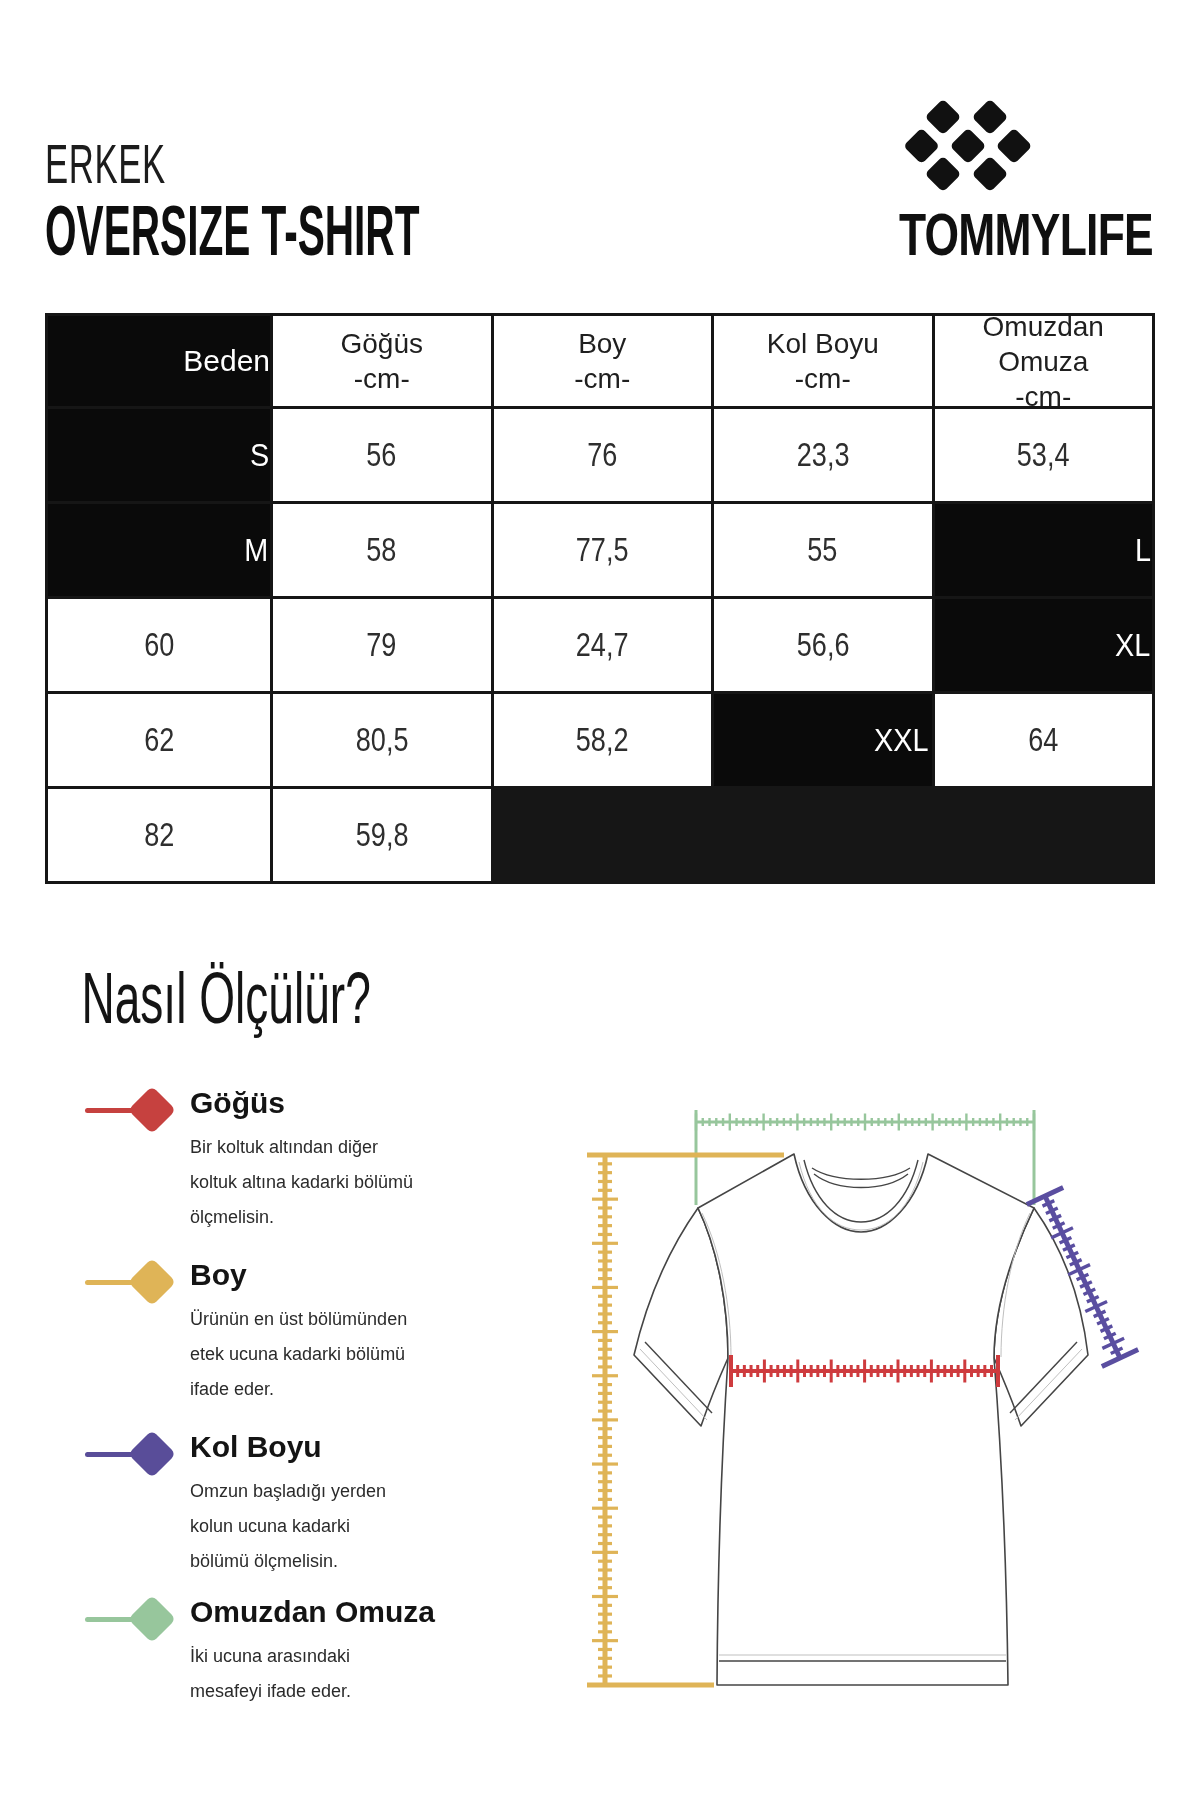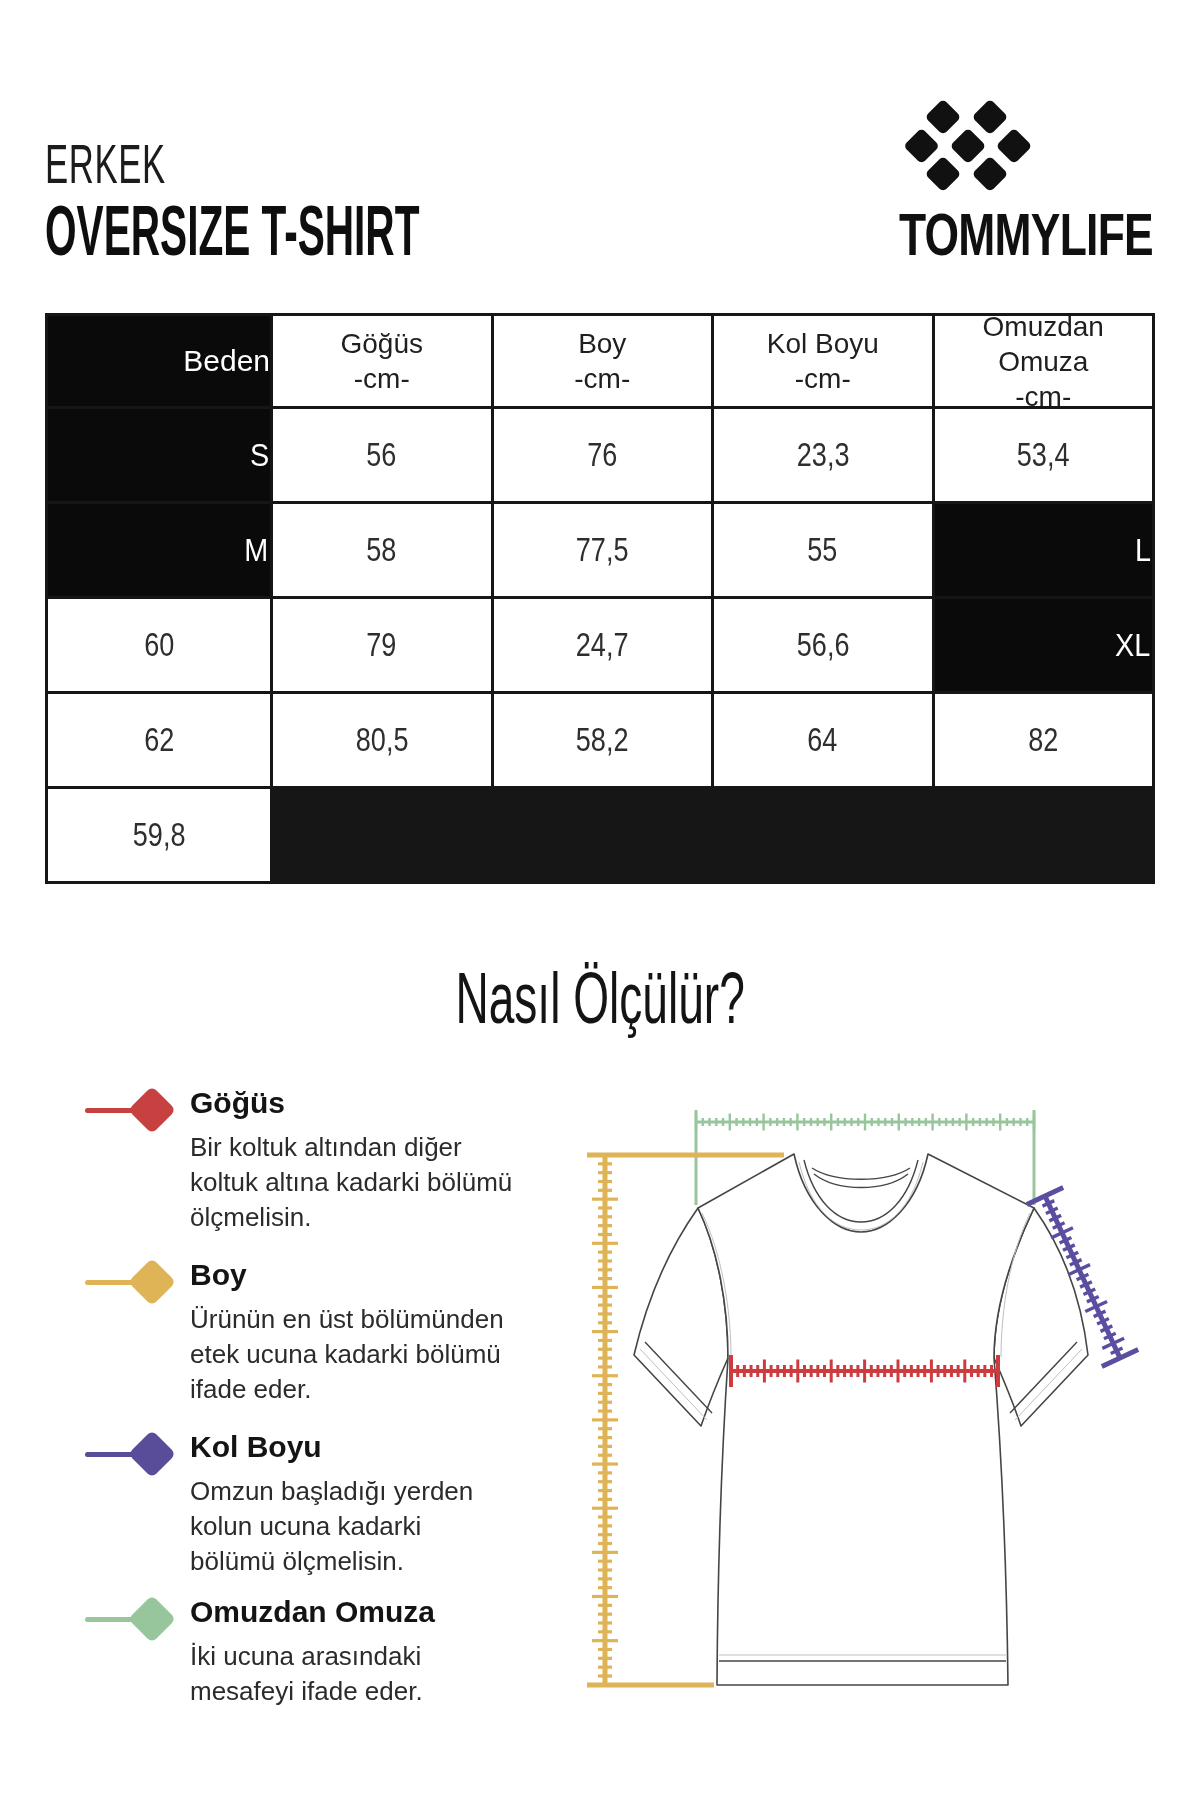--- a/index.html
+++ b/index.html
@@ -30,30 +30,30 @@
     grid-template-rows:90px repeat(5,1fr);gap:3px;
   }
   .c{background:#ffffff;display:flex;flex-direction:column;align-items:center;justify-content:center;text-align:center;}
   .c.dark{background:#0a0a0a;color:#ffffff;align-items:flex-end;}
   .hl{font-size:28px;color:#1f1f1f;line-height:1.25;max-width:200px;}
   .corner span{font-size:30px;color:#fff;}
   .size{font-size:32px;color:#ffffff;display:inline-block;transform:scaleX(.9);}
   .val{font-size:33px;color:#2e2e2e;display:inline-block;transform:scaleX(.82);}
   
   .htm-title{
-    left:0;right:0;top:962px;text-align:center;font-size:72px;font-weight:400;color:#141414;line-height:1;
+    left:0;right:0;top:962px;text-align:left;font-size:72px;font-weight:400;color:#141414;line-height:1;
   }
   .htm-title span{display:inline-block;transform:scaleX(.64);transform-origin:center top;}
   .leg-item{left:85px;width:450px;}
   .marker{position:absolute;left:0;top:0;width:100px;height:50px;}
   .mline{position:absolute;left:0;top:24px;width:50px;height:5px;border-radius:3px;background:#999;}
   .mdiamond{position:absolute;left:50px;top:9px;width:34px;height:34px;border-radius:6px;transform:rotate(45deg);background:#999;}
   .leg-text{margin-left:105px;}
   .leg-text h3{margin:0;font-size:30px;font-weight:700;color:#141414;line-height:38px;}
-  .leg-text p{margin:8px 0 0 0;font-size:26px;color:#2b2b2b;line-height:35px;white-space:pre-line;}
+  .leg-text p{margin:8px 0 0 0;font-size:18px;color:#2b2b2b;line-height:35px;white-space:pre-line;}
   
   .diagram{left:560px;top:1080px;}
 </style>
 </head>
 <body>
 
 <div class="abs cat-label">ERKEK</div>
 <div class="abs prod-title">OVERSIZE T-SHIRT</div>
 
 <div class="abs brand-box">
@@ -143,20 +143,23 @@
   <div class="c">
       <span class="val">62</span>
     </div>
   <div class="c">
       <span class="val">80,5</span>
     </div>
   <div class="c">
       <span class="val">58,2</span>
     </div>
 
+  <div class="c dark">
+      <span class="size">XXL</span>
+    </div>
   <div class="c">
       <span class="val">64</span>
     </div>
   <div class="c">
       <span class="val">82</span>
     </div>
   <div class="c">
       <span class="val">59,8</span>
     </div>
 </div>

